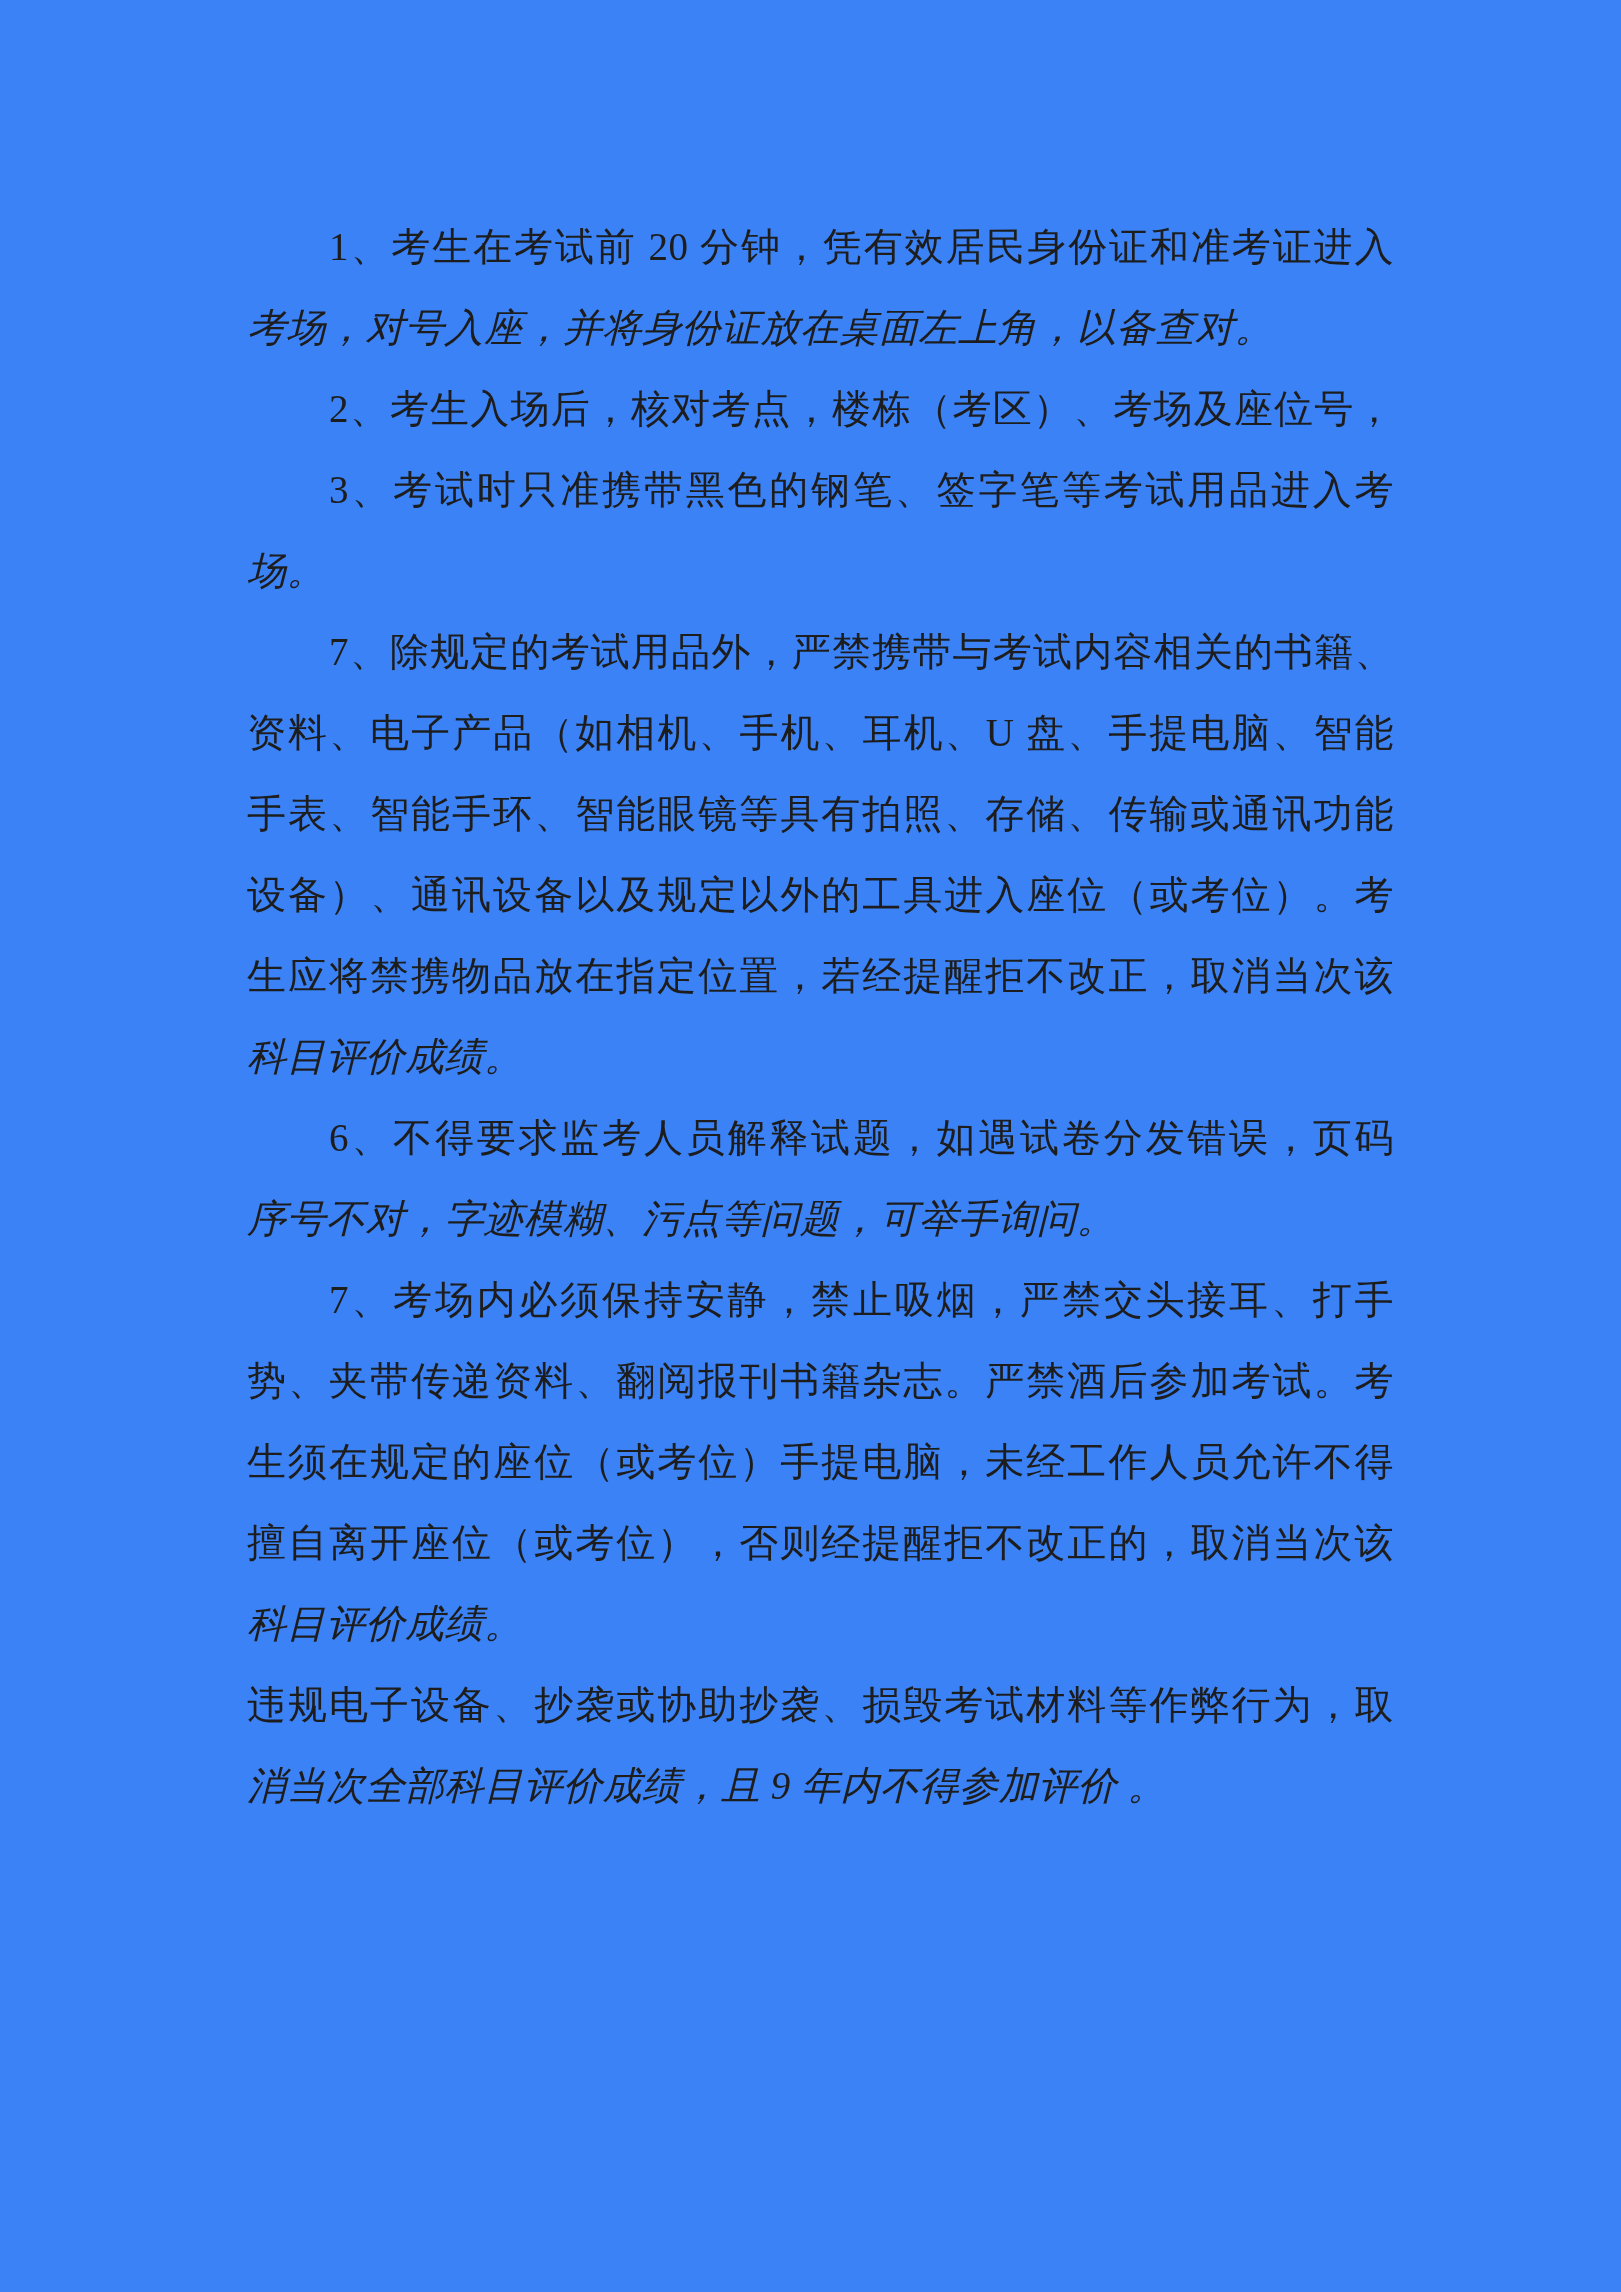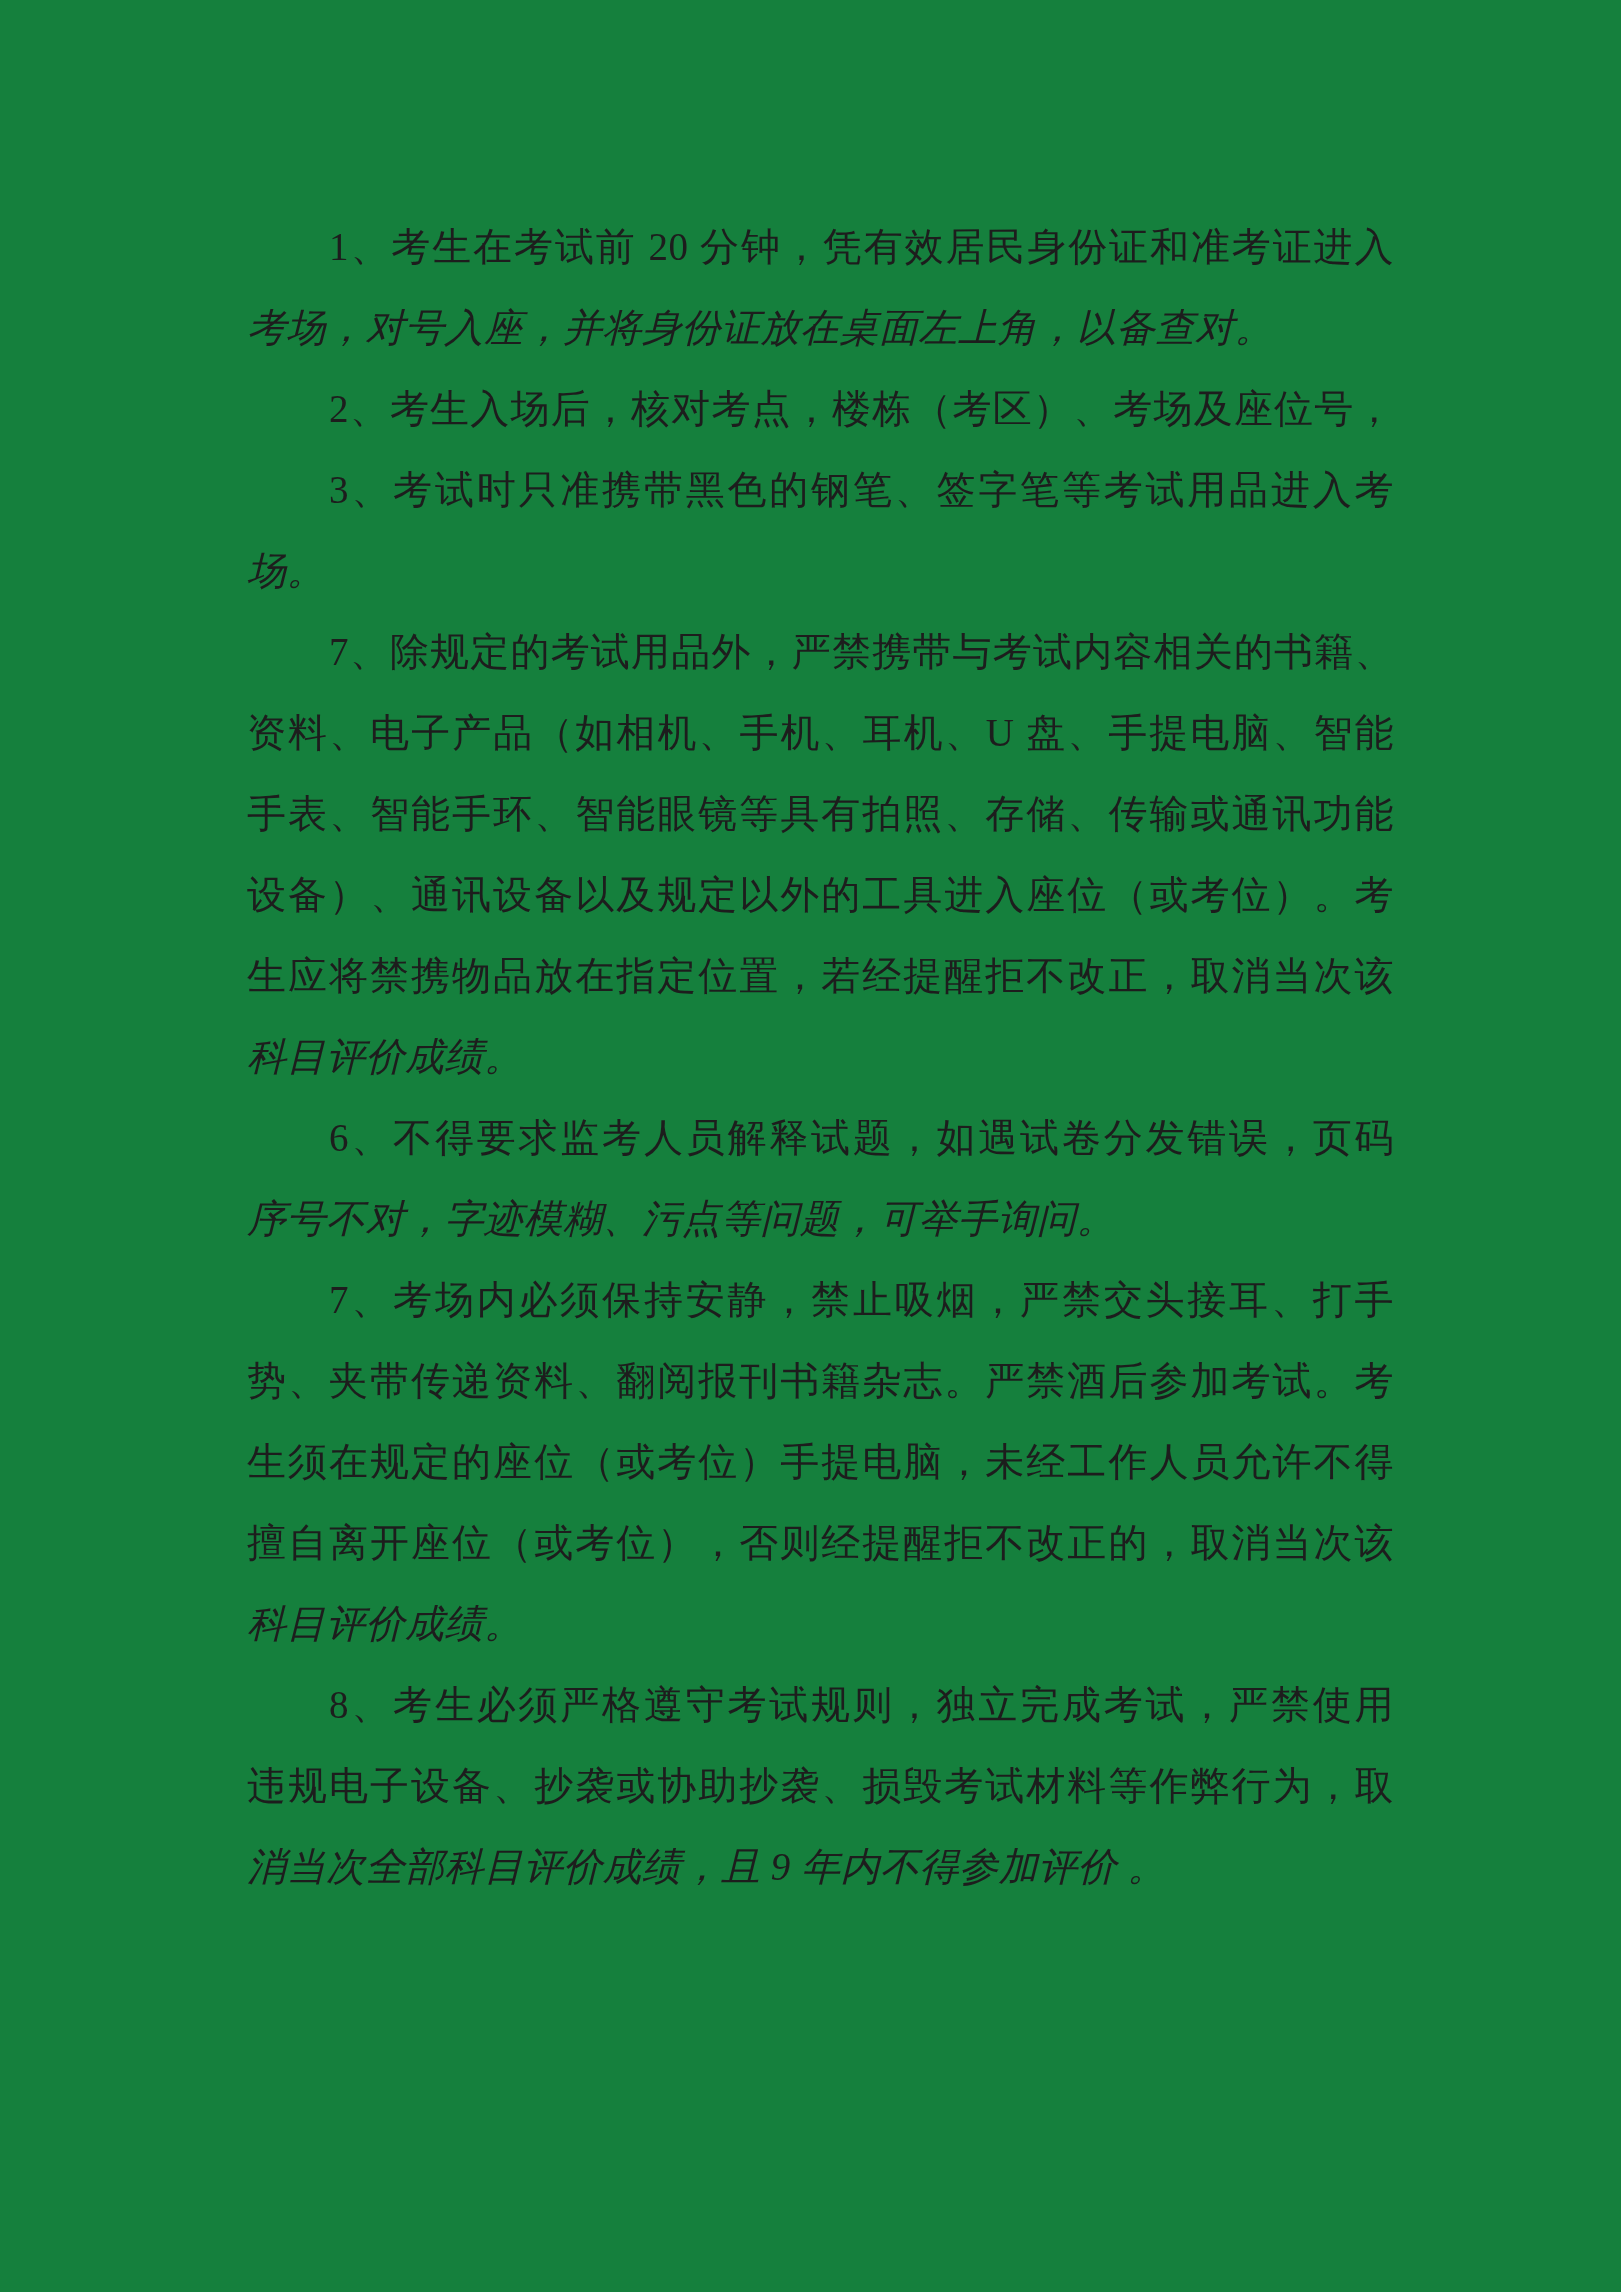--- a/index.html
+++ b/index.html
@@ -4,21 +4,21 @@
 <style>
   html, body {
     margin: 0;
     padding: 0;
     background: #ffffff;
   }
   .page {
     position: relative;
     width: 1621px;
     height: 2293px;
-    background: #15803d;
+    background: #3b82f6;
     overflow: hidden;
     font-family: "Liberation Serif", "DejaVu Serif", serif;
   }
   .doc-body {
     position: absolute;
     left: 247px;
     top: 206px;
     width: 1147px;
     color: #1d1d1d;
     font-size: 39px;
@@ -58,18 +58,17 @@
     <div class="line">设备）、通讯设备以及规定以外的工具进入座位（或考位）。考</div>
     <div class="line">生应将禁携物品放在指定位置，若经提醒拒不改正，取消当次该</div>
     <div class="line end">科目评价成绩。</div>
     <div class="line indent">6、不得要求监考人员解释试题，如遇试卷分发错误，页码</div>
     <div class="line end">序号不对，字迹模糊、污点等问题，可举手询问。</div>
     <div class="line indent">7、考场内必须保持安静，禁止吸烟，严禁交头接耳、打手</div>
     <div class="line">势、夹带传递资料、翻阅报刊书籍杂志。严禁酒后参加考试。考</div>
     <div class="line">生须在规定的座位（或考位）手提电脑，未经工作人员允许不得</div>
     <div class="line">擅自离开座位（或考位），否则经提醒拒不改正的，取消当次该</div>
     <div class="line end">科目评价成绩。</div>
-    <div class="line indent">8、考生必须严格遵守考试规则，独立完成考试，严禁使用</div>
     <div class="line">违规电子设备、抄袭或协助抄袭、损毁考试材料等作弊行为，取</div>
     <div class="line end">消当次全部科目评价成绩，且 9 年内不得参加评价 。</div>
   </div>
 </div>
 
 
 </body></html>

